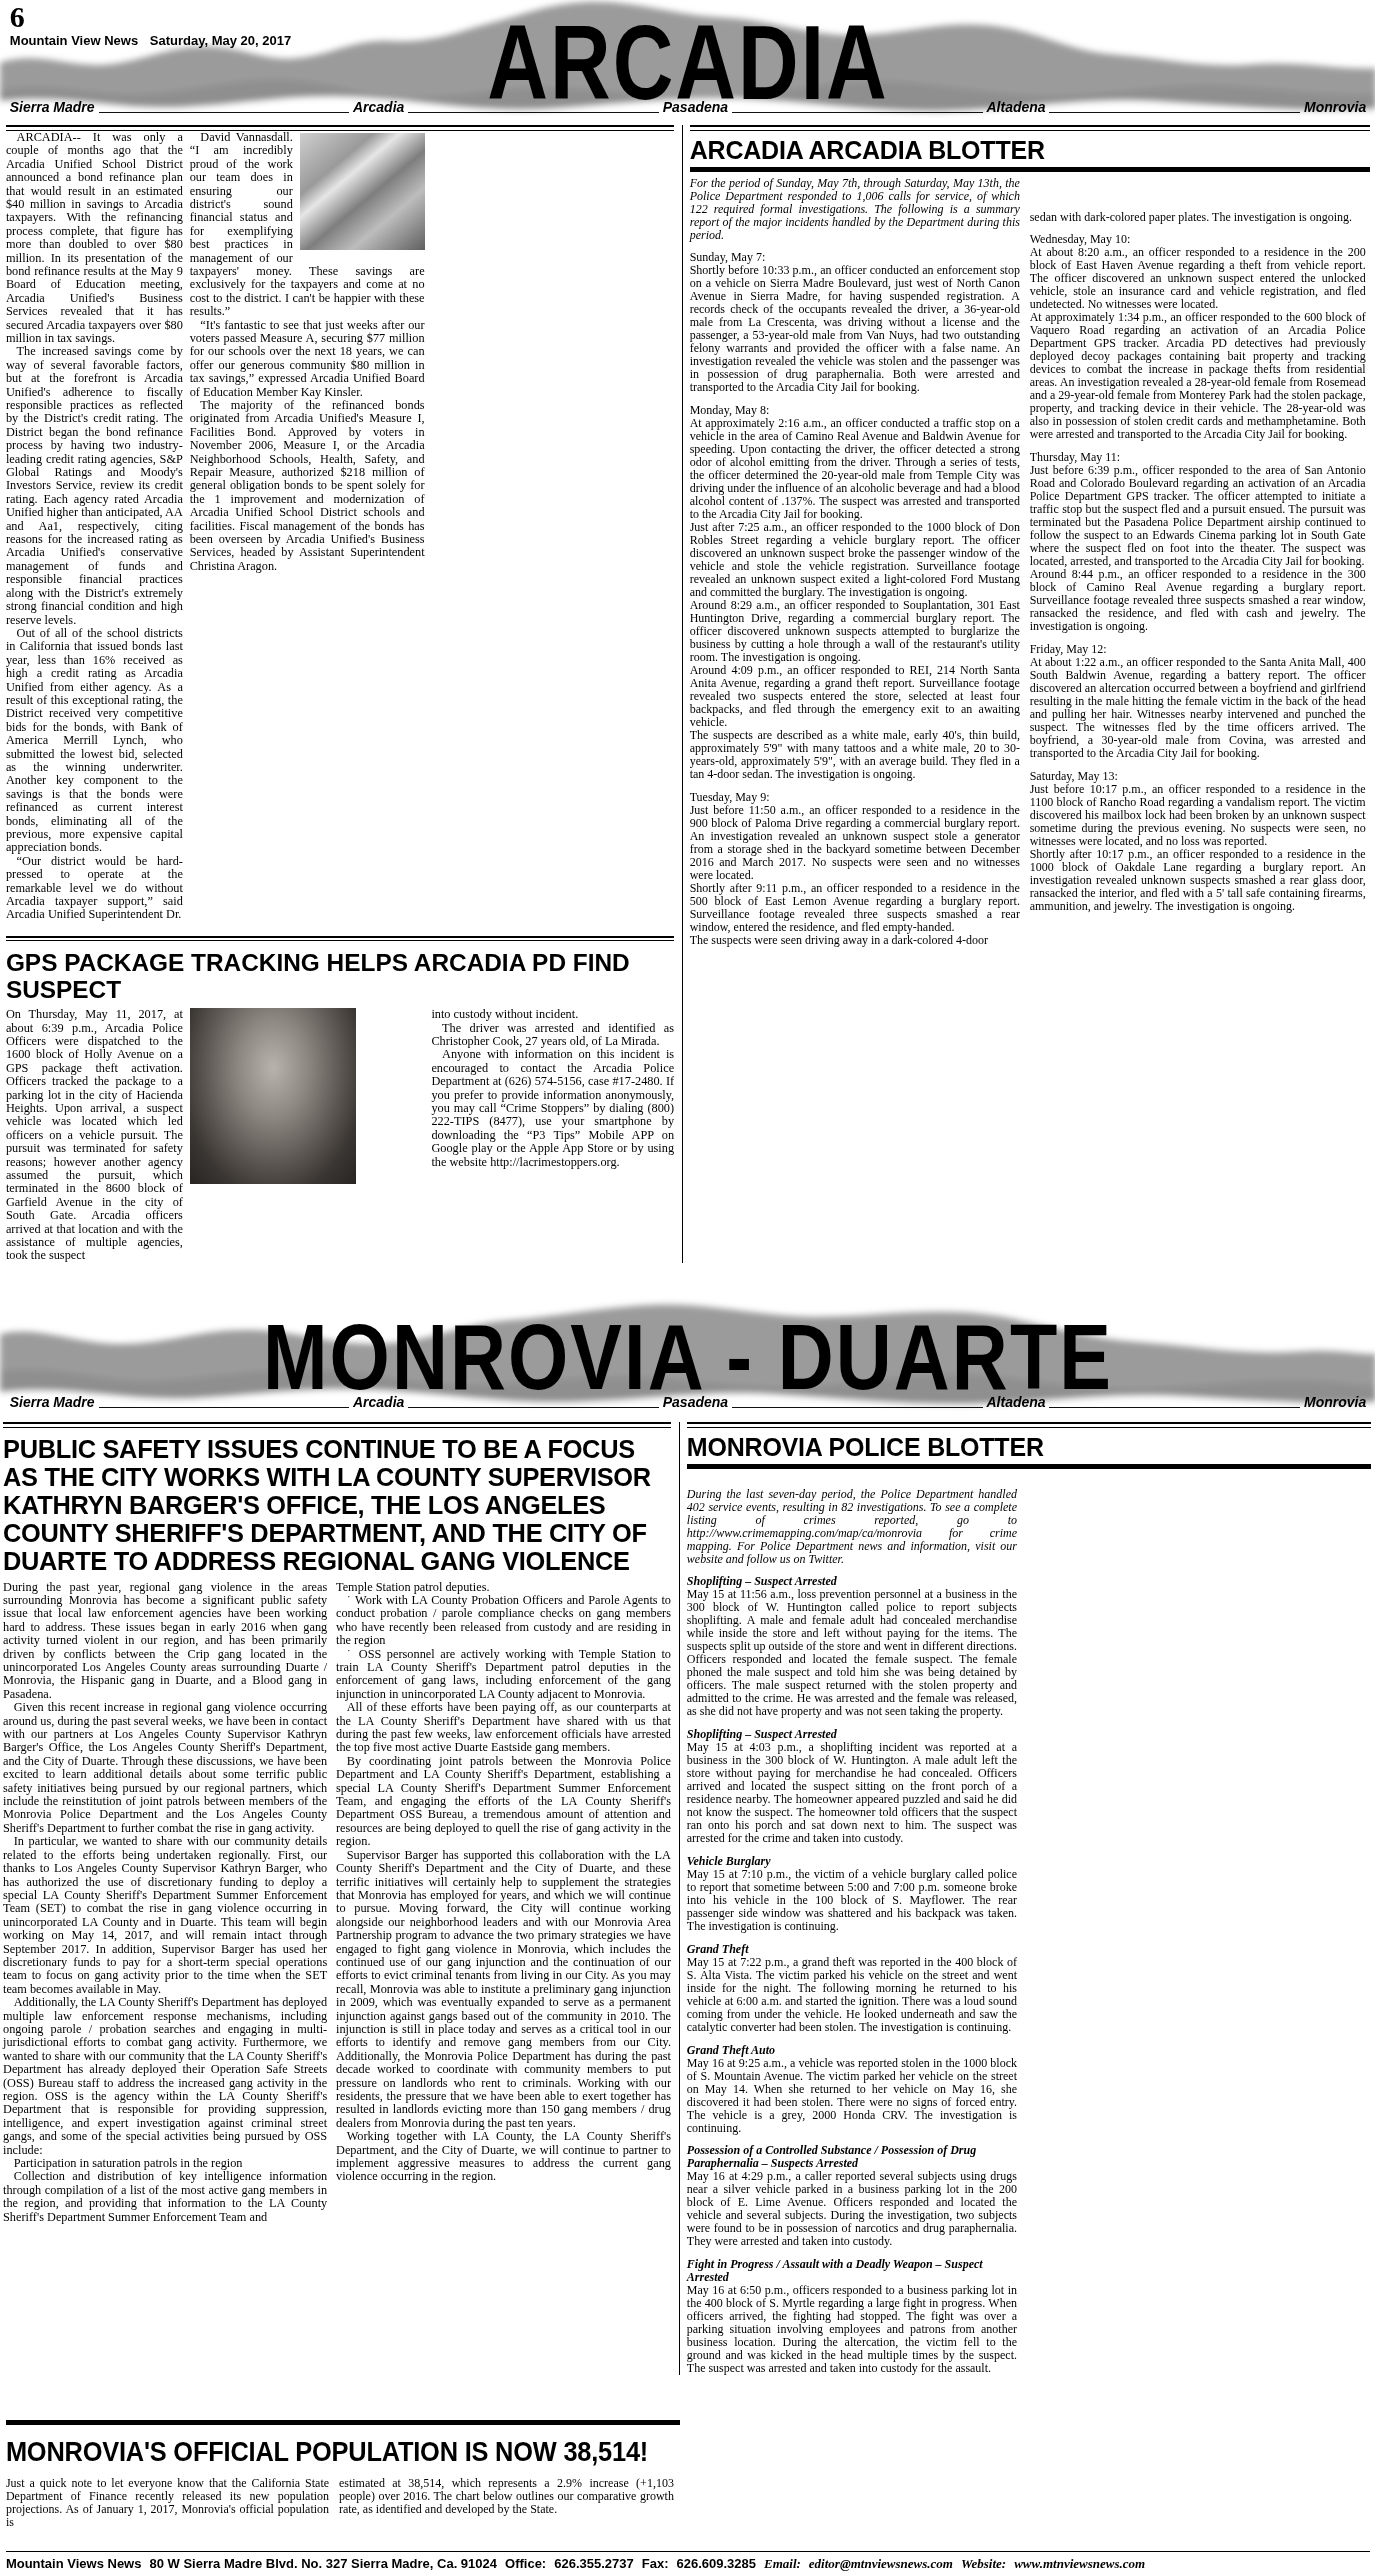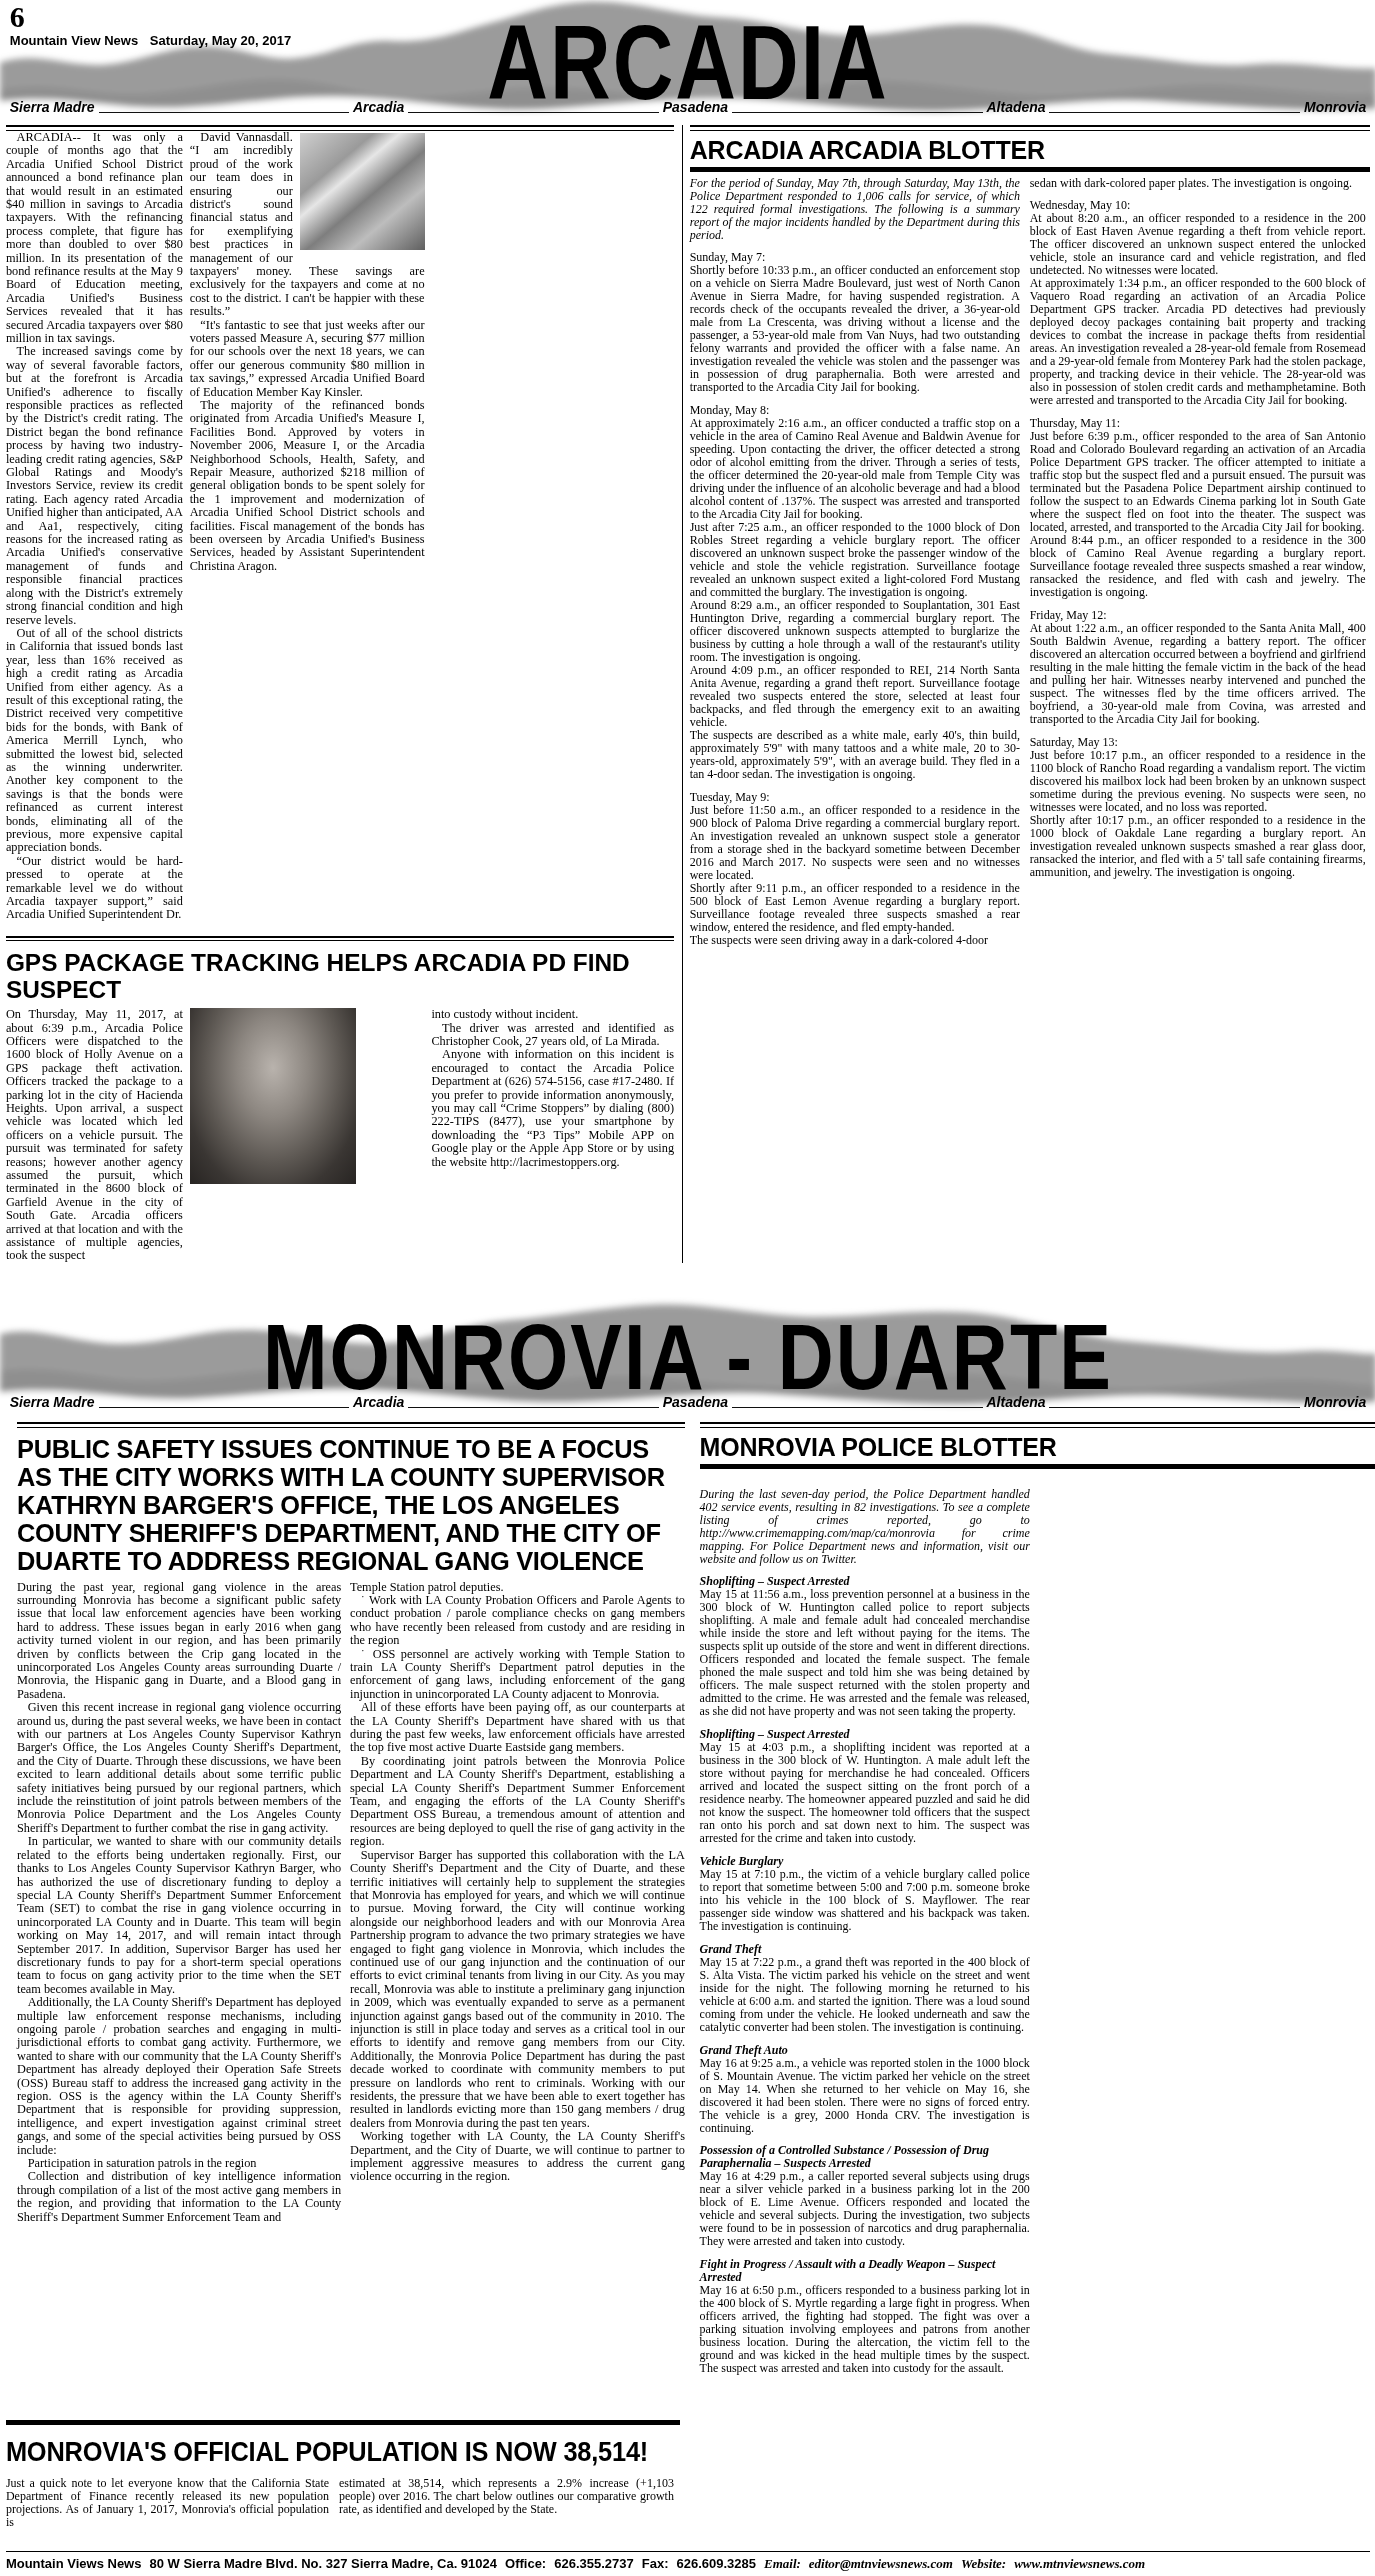--- a/index.html
+++ b/index.html
@@ -133,21 +133,21 @@
       </div>
     </div>
 
     <div style="width:1px;background:#000;margin:0 6.8px 0 0;"></div>
 
     <div style="width:684px;box-sizing:border-box;">
       <div class="dblrule"></div>
       <div class="blotterhead">ARCADIA ARCADIA BLOTTER</div>
       <div class="fatrule"></div>
 
-      <div style="display:flex;margin-top:4.9px;" class="blot">
+      <div style="display:flex;margin-top:4.9px;align-items:center;" class="blot">
         <div style="width:340px;padding-right:9.8px;box-sizing:border-box;">
           <p class="intro">For the period of Sunday, May 7th, through Saturday, May 13th, the Police Department responded to 1,006 calls for service, of which 122 required formal investigations. The following is a summary report of the major incidents handled by the Department during this period.</p>
           <div class="gap"></div>
           <div>
             <div class="daterow">Sunday, May 7:</div>
             <p>Shortly before 10:33 p.m., an officer conducted an enforcement stop on a vehicle on Sierra Madre Boulevard, just west of North Canon Avenue in Sierra Madre, for having suspended registration. A records check of the occupants revealed the driver, a 36-year-old male from La Crescenta, was driving without a license and the passenger, a 53-year-old male from Van Nuys, had two outstanding felony warrants and provided the officer with a false name. An investigation revealed the vehicle was stolen and the passenger was in possession of drug paraphernalia. Both were arrested and transported to the Arcadia City Jail for booking.</p>
           </div>
           <div class="gap"></div>
           <div>
             <div class="daterow">Monday, May 8:</div>
@@ -216,21 +216,21 @@
       <span class="cname">Arcadia</span>
       <span class="rule"></span>
       <span class="cname">Pasadena</span>
       <span class="rule"></span>
       <span class="cname">Altadena</span>
       <span class="rule"></span>
       <span class="cname">Monrovia</span>
     </div>
   </div>
 
-  <div style="position:absolute;top:1422px;left:0;width:1376px;display:flex;padding:0 17px;box-sizing:border-box;">
+  <div style="position:absolute;top:1422px;left:0;width:1376px;display:flex;padding:0 3px;box-sizing:border-box;">
     <div style="width:676px;box-sizing:border-box;padding-right:7.8px;">
       <div class="dblrule"></div>
       <h1 class="head sm" style="margin-top:6.8px;">PUBLIC SAFETY ISSUES CONTINUE TO BE A FOCUS AS THE CITY WORKS WITH LA COUNTY SUPERVISOR KATHRYN BARGER'S OFFICE, THE LOS ANGELES COUNTY SHERIFF'S DEPARTMENT, AND THE CITY OF DUARTE TO ADDRESS REGIONAL GANG VIOLENCE</h1>
       <div style="display:flex;margin-top:3.9px;" class="body">
         <div style="width:333px;padding-right:8.8px;box-sizing:border-box;">
           <p class="noind">During the past year, regional gang violence in the areas surrounding Monrovia has become a significant public safety issue that local law enforcement agencies have been working hard to address.  These issues began in early 2016 when gang activity turned violent in our region, and has been primarily driven by conflicts between the Crip gang located in the unincorporated Los Angeles County areas surrounding Duarte / Monrovia, the Hispanic gang in Duarte, and a Blood gang in Pasadena.</p>
           <p>Given this recent increase in regional gang violence occurring around us, during the past several weeks, we have been in contact with our partners at Los Angeles County Supervisor Kathryn Barger's Office, the Los Angeles County Sheriff's Department, and the City of Duarte.  Through these discussions, we have been excited to learn additional details about some terrific public safety initiatives being pursued by our regional partners, which include the reinstitution of joint patrols between members of the Monrovia Police Department and the Los Angeles County Sheriff's Department to further combat the rise in gang activity.</p>
           <p>In particular, we wanted to share with our community details related to the efforts being undertaken regionally.  First, our thanks to Los Angeles County Supervisor Kathryn Barger, who has authorized the use of discretionary funding to deploy a special LA County Sheriff's Department Summer Enforcement Team (SET) to combat the rise in gang violence occurring in unincorporated LA County and in Duarte.  This team will begin working on May 14, 2017, and will remain intact through September 2017.  In addition, Supervisor Barger has used her discretionary funds to pay for a short-term special operations team to focus on gang activity prior to the time when the SET team becomes available in May.</p>
           <p>Additionally, the LA County Sheriff's Department has deployed multiple law enforcement response mechanisms, including ongoing parole / probation searches and engaging in multi-jurisdictional efforts to combat gang activity.  Furthermore, we wanted to share with our community that the LA County Sheriff's Department has already deployed their Operation Safe Streets (OSS) Bureau staff to address the increased gang activity in the region. OSS is the agency within the LA County Sheriff's Department that is responsible for providing suppression, intelligence, and expert investigation against criminal street gangs, and some of the special activities being pursued by OSS include:</p>
           <p>Participation in saturation patrols in the region</p>

